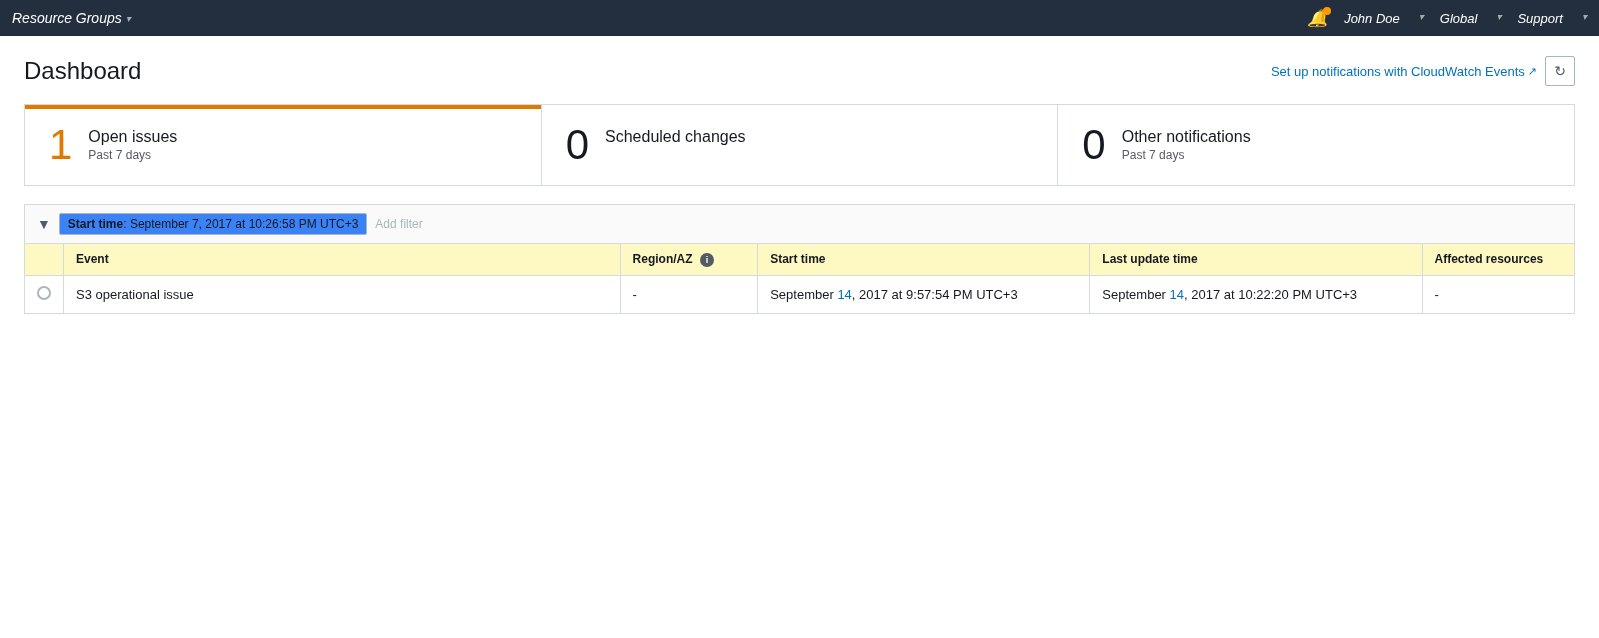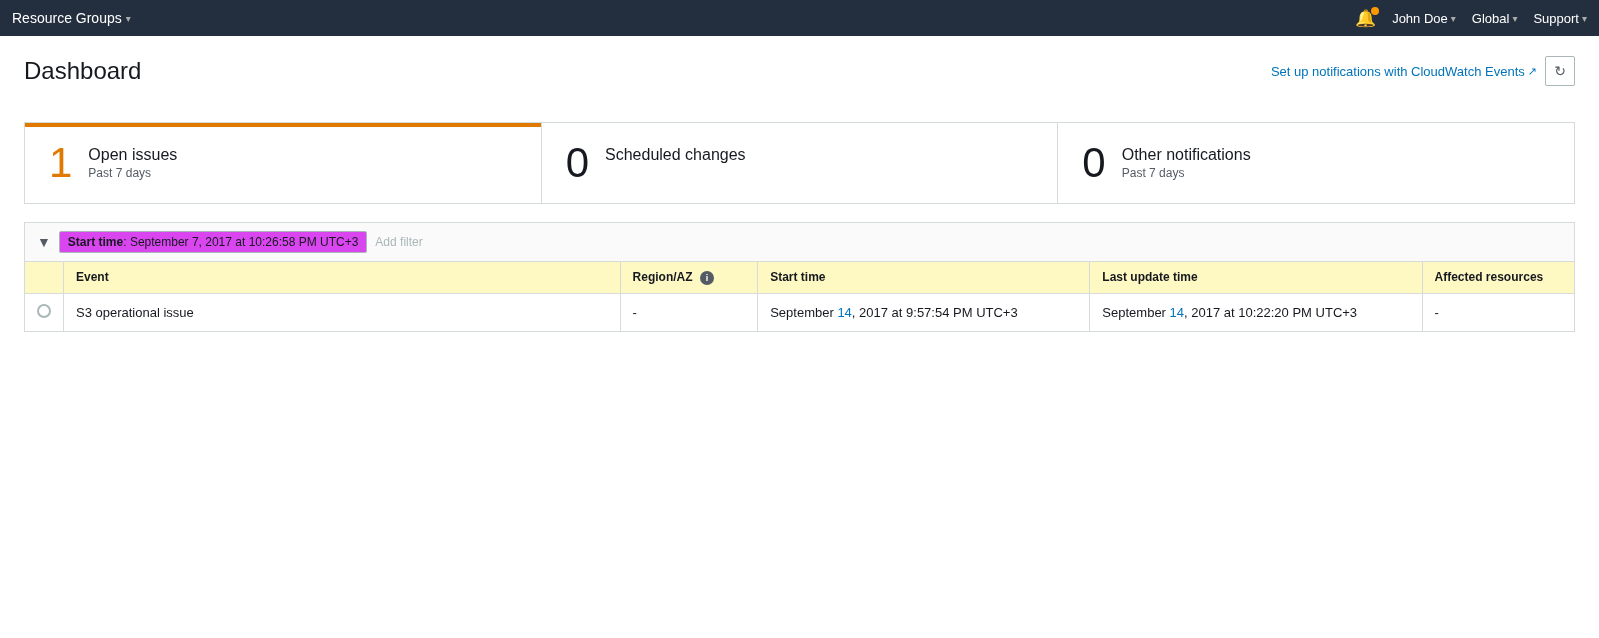--- a/index.html
+++ b/index.html
@@ -6,42 +6,43 @@
     body { font-family: 'Amazon Ember', Arial, sans-serif; font-size: 13px; background: #fff; color: #16191f; }
 
     
     .topnav {
       background: #232f3e;
       height: 36px;
       display: flex;
       align-items: center;
       padding: 0 12px;
       justify-content: space-between;
+      font-style: italic;
     }
     .topnav-left { display: flex; align-items: center; gap: 4px; color: #fff; font-size: 14px; font-weight: 500; cursor: pointer; }
     .topnav-left .chevron { font-size: 10px; color: #aaa; }
     .topnav-right { display: flex; align-items: center; gap: 16px; color: #fff; font-size: 13px; }
     .topnav-right .bell-wrap { position: relative; cursor: pointer; }
     .topnav-right .bell { font-size: 17px; color: #fff; }
     .topnav-right .bell-dot {
       position: absolute; top: -1px; right: -3px;
       width: 8px; height: 8px; background: #f90; border-radius: 50%;
     }
-    .topnav-item { color: #fff; cursor: pointer; display: flex; align-items: center; gap: 3px; }
+    .topnav-item { color: #fff; cursor: pointer; display: flex; gap: 19px; }
     .topnav-item .chevron { font-size: 10px; color: #aaa; }
 
     
     .main-content { padding: 20px 24px; }
 
     
     .dashboard-header {
       display: flex;
       align-items: center;
       justify-content: space-between;
-      margin-bottom: 36px;
+      margin-bottom: 18px;
     }
     .dashboard-title { font-size: 24px; font-weight: 300; color: #16191f; }
     .dashboard-actions { display: flex; align-items: center; gap: 8px; justify-content: center; }
     .cloudwatch-link { color: #0073bb; font-size: 13px; cursor: pointer; text-decoration: none; display: flex; align-items: center; gap: 3px; }
     .external-icon { font-size: 11px; }
     .refresh-btn {
       width: 30px; height: 30px; border: 1px solid #aab7b8; background: #fff;
       border-radius: 2px; cursor: pointer; display: flex; align-items: center; justify-content: center;
       font-size: 14px; color: #545b64;
     }
@@ -106,21 +107,21 @@
       border: 1px solid #d5dbdb;
       background: #fafafa;
       padding: 8px 12px;
       display: flex;
       align-items: center;
       gap: 8px;
       margin-bottom: 0;
     }
     .filter-icon { color: #545b64; font-size: 14px; }
     .filter-tag {
-      background: #d946ef;
+      background: #3b82f6;
       border: 1px solid #aab7b8;
       border-radius: 2px;
       padding: 3px 8px;
       font-size: 12px;
       color: #16191f;
     }
     .filter-tag span.label { font-weight: 600; }
     .add-filter { color: #aab7b8; font-size: 12px; cursor: pointer; }
 
     

